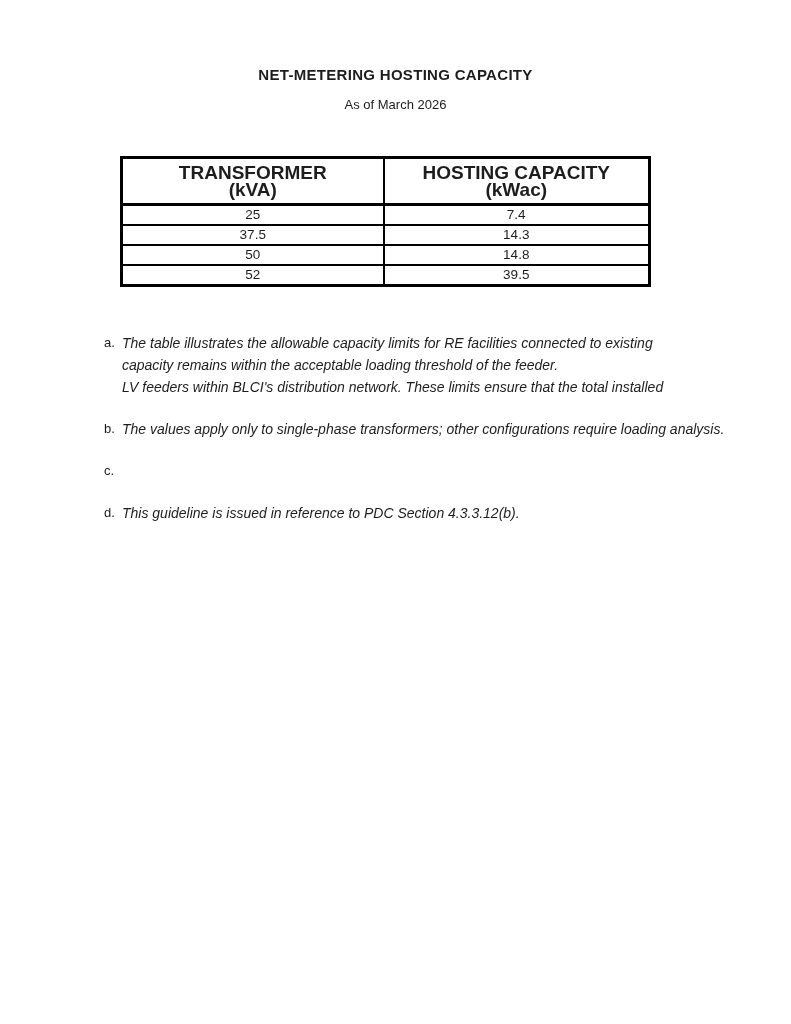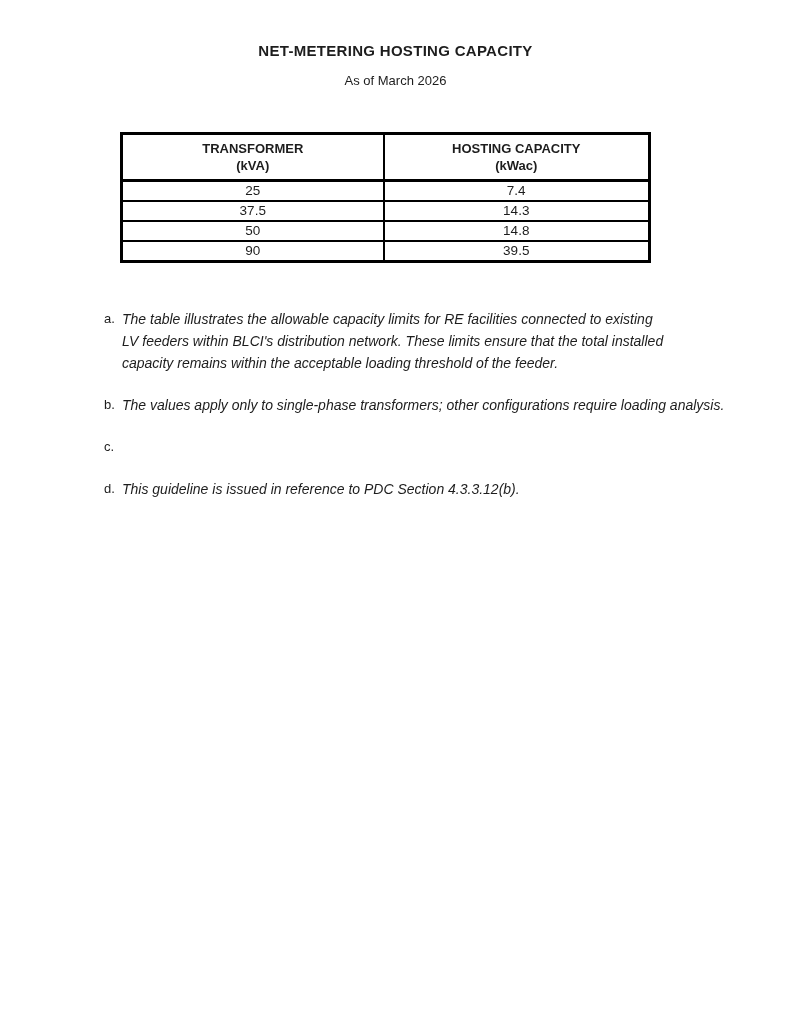--- a/index.html
+++ b/index.html
@@ -8,21 +8,21 @@
     position: relative;
     width: 791px;
     height: 1024px;
     margin: 0 auto;
     background: #ffffff;
     font-family: "Liberation Sans", sans-serif;
     color: #1d1d1d;
     overflow: hidden;
   }
   .title {
-    padding-top: 42px;
+    padding-top: 66px;
     text-align: center;
     font-weight: bold;
     font-size: 15px;
     letter-spacing: 0.3px;
   }
   .subtitle {
     margin-top: 14px;
     text-align: center;
     font-weight: normal;
     font-size: 13px;
@@ -37,21 +37,21 @@
   table.capacity-table col.col-transformer { width: 262px; }
   table.capacity-table th,
   table.capacity-table td {
     border: 2px solid #000000;
     text-align: center;
     vertical-align: middle;
   }
   table.capacity-table thead th {
     border-bottom: 3px solid #000000;
     font-weight: bold;
-    font-size: 13px;
+    font-size: 19px;
     line-height: 17px;
     padding: 5px 0 5px;
   }
   table.capacity-table tbody td {
     font-size: 13.5px;
     height: 16px;
     padding: 1px 0 2px;
   }
   .notes {
     margin: 45px 0 0 104px;
@@ -109,33 +109,33 @@
         </tr>
         <tr>
           <td>37.5</td>
           <td>14.3</td>
         </tr>
         <tr>
           <td>50</td>
           <td>14.8</td>
         </tr>
         <tr>
-          <td>90</td>
+          <td>52</td>
           <td>39.5</td>
         </tr>
       </tbody>
   </table>
 
   <div class="notes" id="notes">
       <div class="note">
         <span class="note-marker">a.</span>
         <div class="note-text">
           <div>The table illustrates the allowable capacity limits for RE facilities connected to existing</div>
+          <div>capacity remains within the acceptable loading threshold of the feeder.</div>
           <div>LV feeders within BLCI's distribution network. These limits ensure that the total installed</div>
-          <div>capacity remains within the acceptable loading threshold of the feeder.</div>
         </div>
       </div>
       <div class="note">
         <span class="note-marker">b.</span>
         <div class="note-text">
           <div>The values apply only to single-phase transformers; other configurations require loading analysis.</div>
         </div>
       </div>
       <div class="note">
         <span class="note-marker">c.</span>

